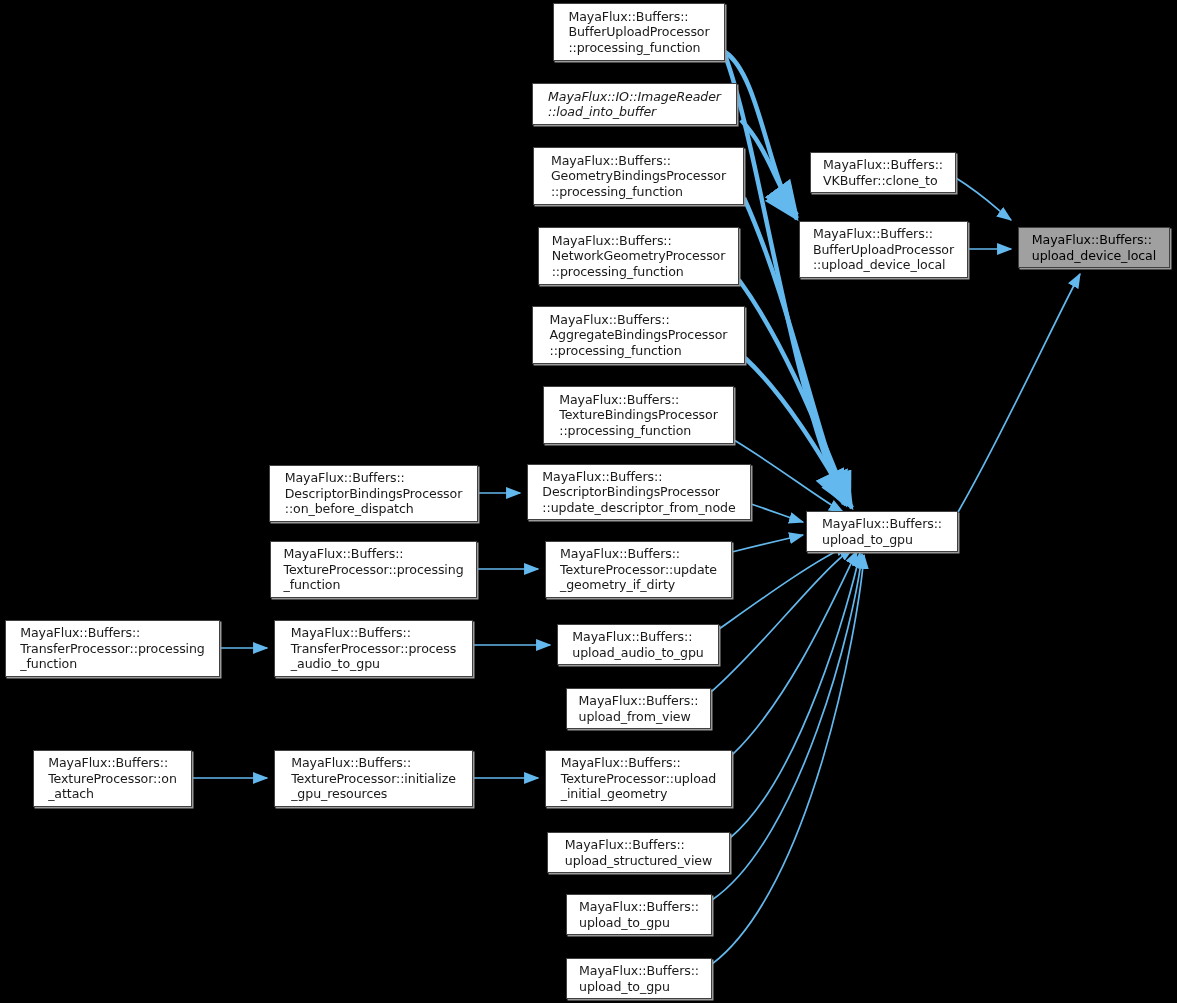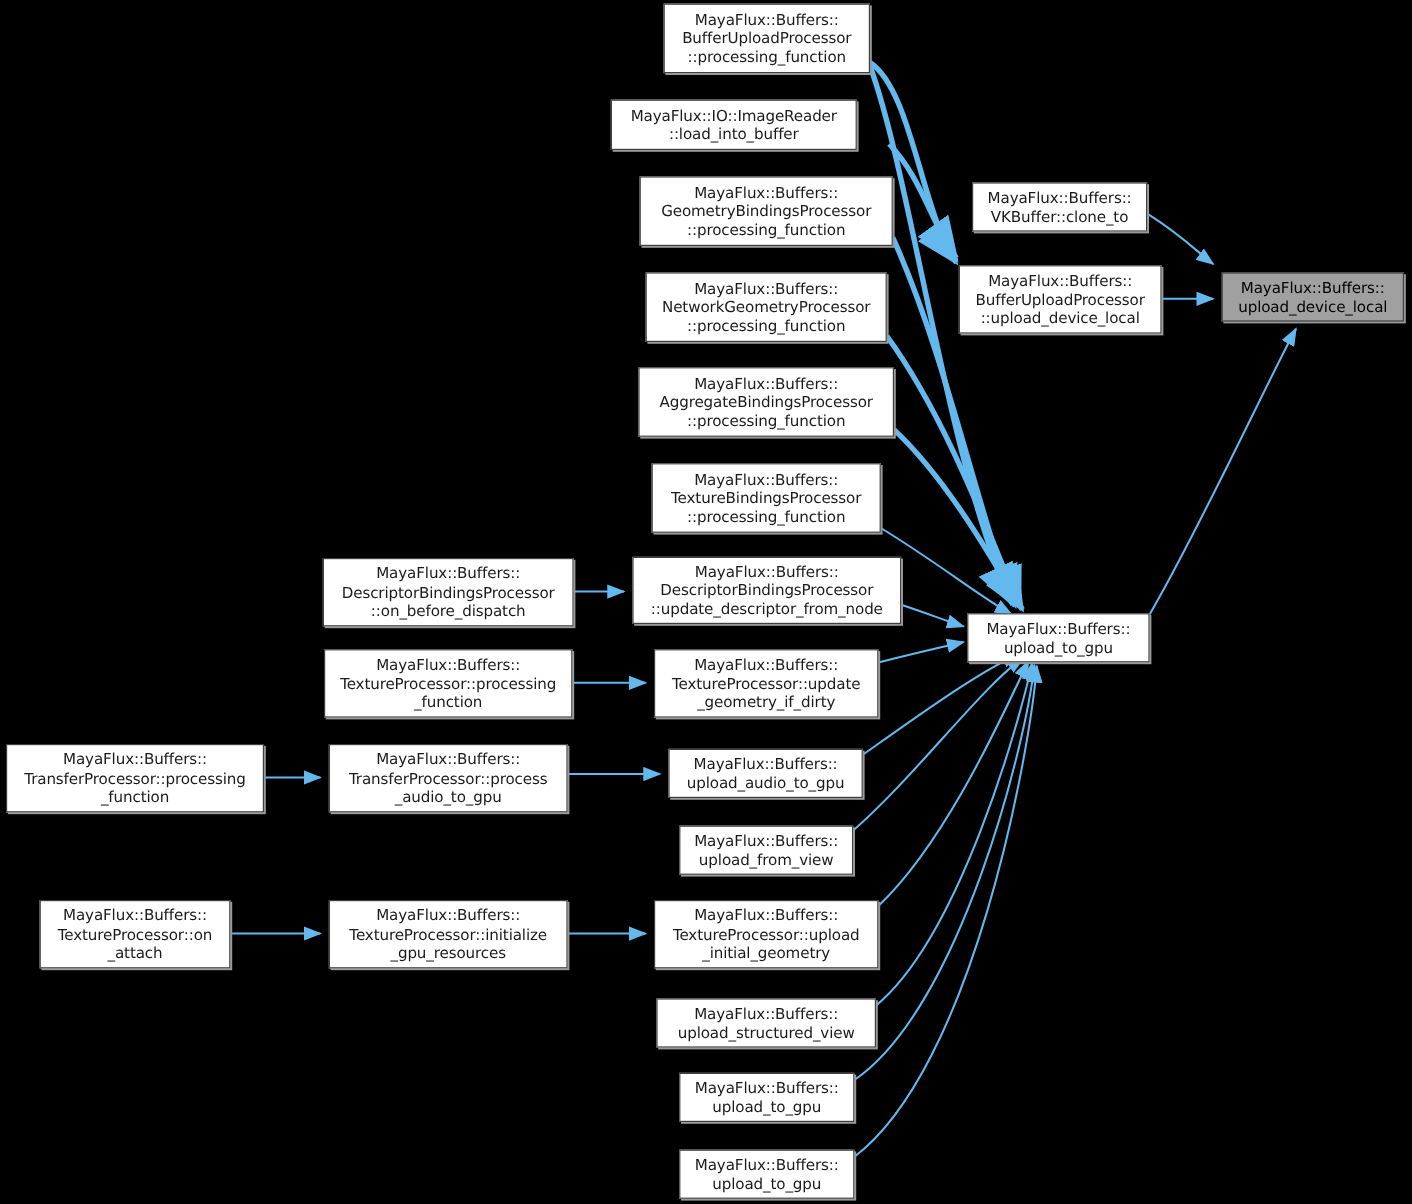--- a/index.html
+++ b/index.html
@@ -27,21 +27,20 @@
   .node {
     position: absolute;
     box-sizing: border-box;
     background: #ffffff;
     border: 1px solid #404040;
     box-shadow: 1.5px 1.5px 0 0 #9a9a9a;
     color: #1a1a1a;
     display: flex;
     align-items: center;
     justify-content: center;
-    text-align: center;
     font-size: 12.6px;
     line-height: 15.4px;
     letter-spacing: -0.1px;
     white-space: pre-line;
     padding: 0 0;
     z-index: 5;
   }
   .node.highlight {
     background: #a0a0a0;
     border: 1px solid #404040;
@@ -87,21 +86,21 @@
         <path d="M 956,178 C 985,196 1000,212 1011,220" fill="none" stroke="#63b8ee" stroke-width="1.7" marker-end="url(#arrow)"></path>
         <path d="M 968,249 L 1011,249" fill="none" stroke="#63b8ee" stroke-width="1.7" marker-end="url(#arrow)"></path>
         <path d="M 958,512 C 1000,440 1060,310 1080,274" fill="none" stroke="#63b8ee" stroke-width="1.7" marker-end="url(#arrow)"></path>
       </g>
   </svg>
 
   <div id="node-layer">
       <div class="node" style="left: 553px; top: 3px; width: 172px; height: 58px; background: rgb(255, 255, 255); border-color: rgb(64, 64, 64);"><span>MayaFlux::Buffers::
 BufferUploadProcessor
 ::processing_function</span></div>
-      <div class="node" style="left: 509px; top: 83px; width: 205px; height: 42px; background: rgb(255, 255, 255); border-color: rgb(64, 64, 64);"><span>MayaFlux::IO::ImageReader
+      <div class="node" style="left: 532px; top: 83px; width: 205px; height: 42px; background: rgb(255, 255, 255); border-color: rgb(64, 64, 64); font-style: italic;"><span>MayaFlux::IO::ImageReader
 ::load_into_buffer</span></div>
       <div class="node" style="left: 533px; top: 147px; width: 211px; height: 58px; background: rgb(255, 255, 255); border-color: rgb(64, 64, 64);"><span>MayaFlux::Buffers::
 GeometryBindingsProcessor
 ::processing_function</span></div>
       <div class="node" style="left: 538px; top: 227px; width: 201px; height: 58px; background: rgb(255, 255, 255); border-color: rgb(64, 64, 64);"><span>MayaFlux::Buffers::
 NetworkGeometryProcessor
 ::processing_function</span></div>
       <div class="node" style="left: 532px; top: 306px; width: 213px; height: 58px; background: rgb(255, 255, 255); border-color: rgb(64, 64, 64);"><span>MayaFlux::Buffers::
 AggregateBindingsProcessor
 ::processing_function</span></div>

